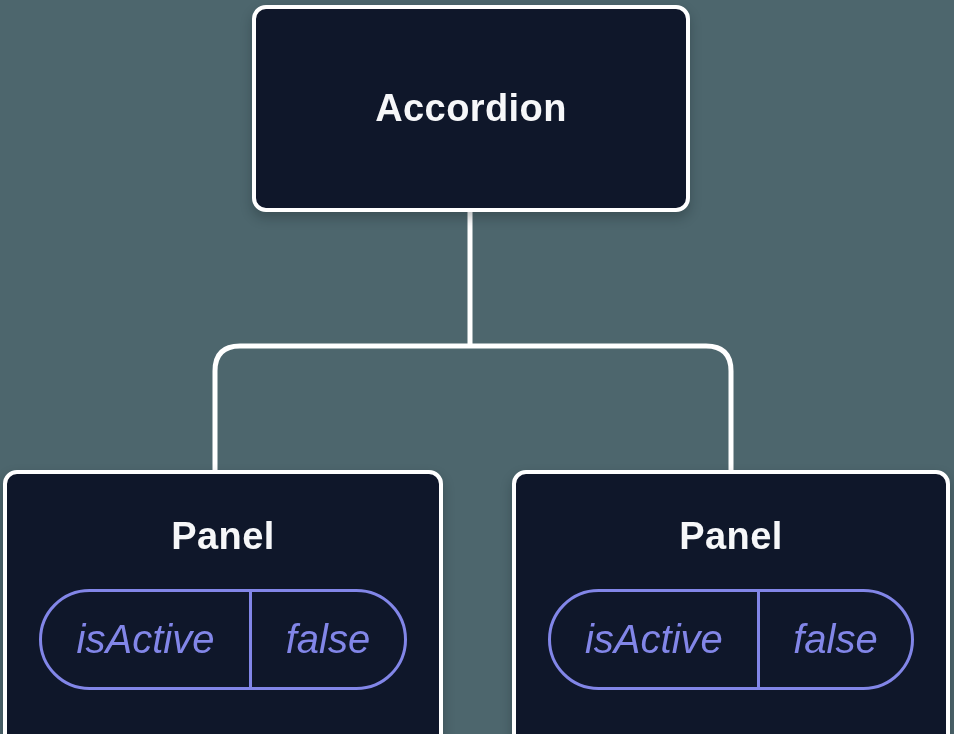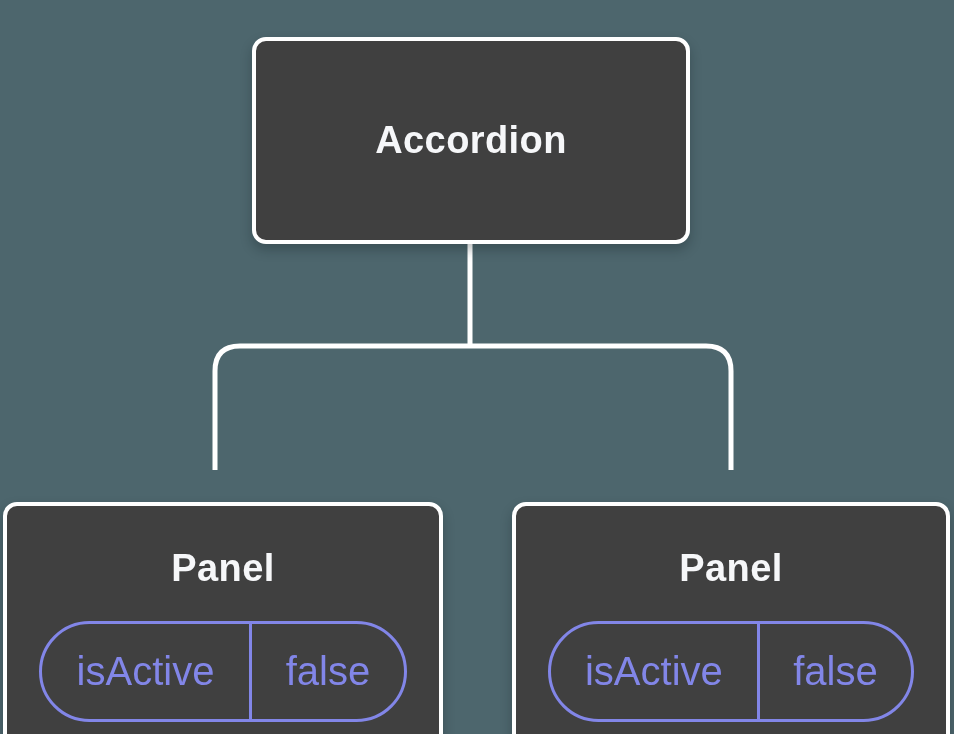--- a/index.html
+++ b/index.html
@@ -18,26 +18,25 @@
     position: absolute;
     inset: 0;
   }
   svg.connectors {
     position: absolute;
     inset: 0;
     pointer-events: none;
   }
   .node {
     position: absolute;
-    background: #404040;
+    background: #0f172a;
     border: 4px solid #FFFFFF;
     border-radius: 14px;
     box-sizing: border-box;
     box-shadow: 0 6px 12px rgba(15, 25, 30, 0.28);
-    margin-top: 32px;
   }
   .node-label {
     display: block;
     color: #F6F7F9;
     font-size: 38px;
     font-weight: 600;
     letter-spacing: 0.4px;
     text-align: center;
   }
   .accordion {
@@ -71,20 +70,21 @@
     top: 115px;
     height: 101px;
     box-sizing: border-box;
     border: 3px solid #8286E8;
     border-radius: 60px;
     display: flex;
     align-items: stretch;
     color: #8286E8;
     font-size: 40px;
     font-weight: 400;
+    font-style: italic;
   }
   .pill-key {
     flex: 0 0 58%;
     display: flex;
     align-items: center;
     justify-content: center;
     border-right: 3px solid #8286E8;
     box-sizing: border-box;
   }
   .pill-value {

